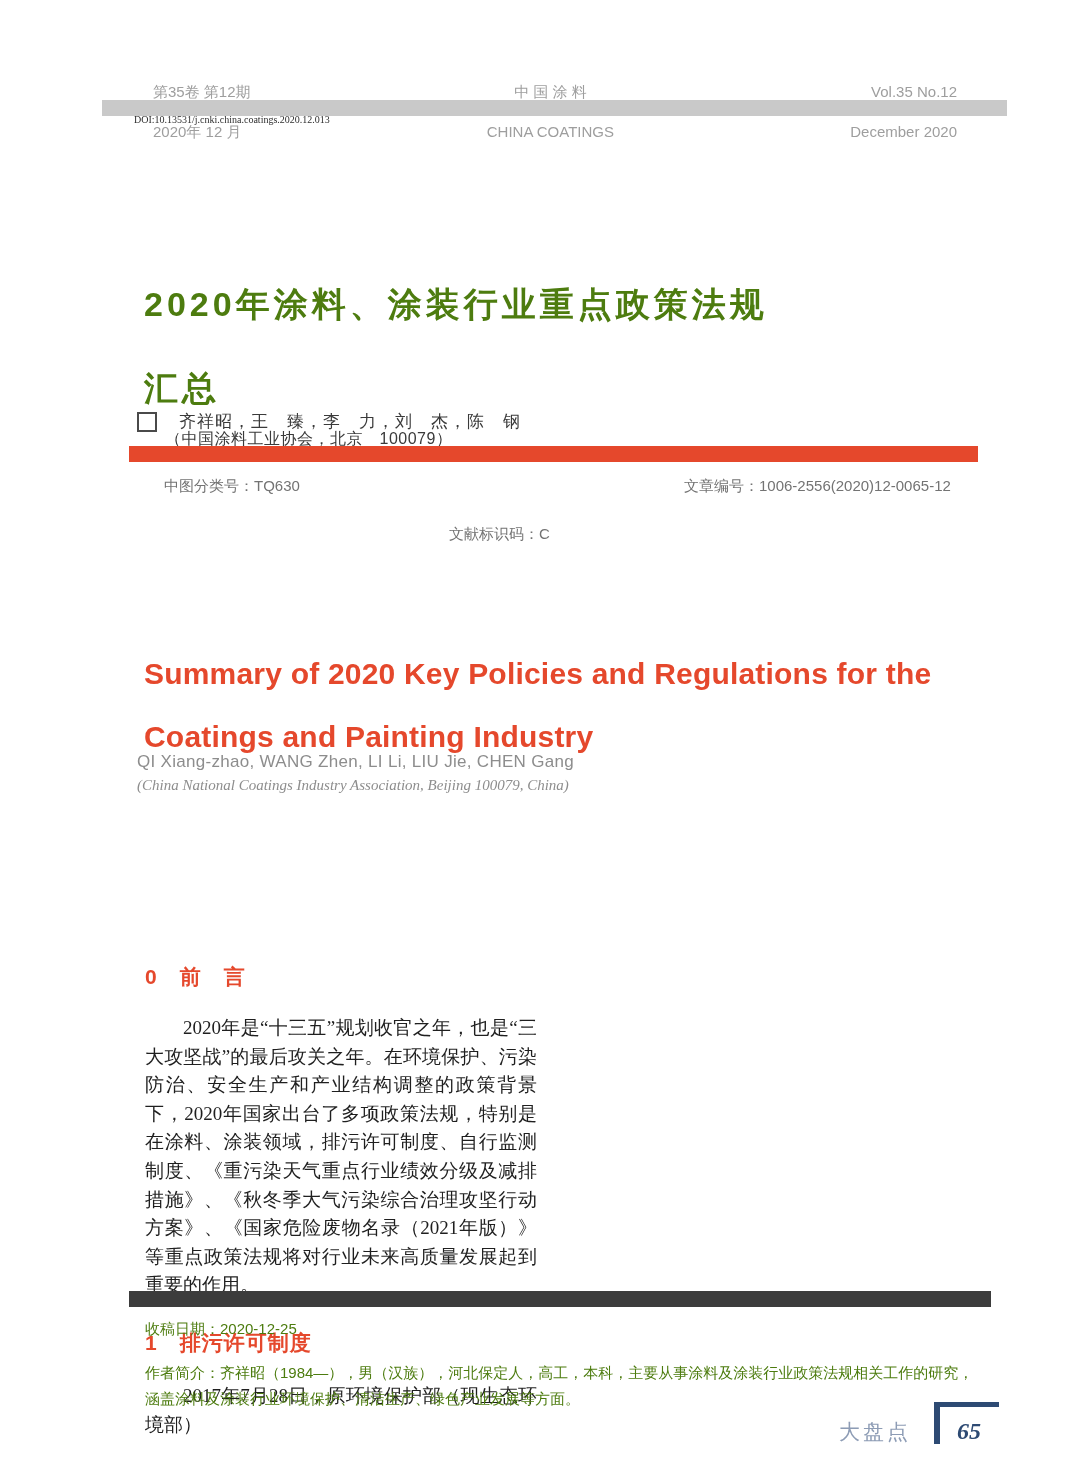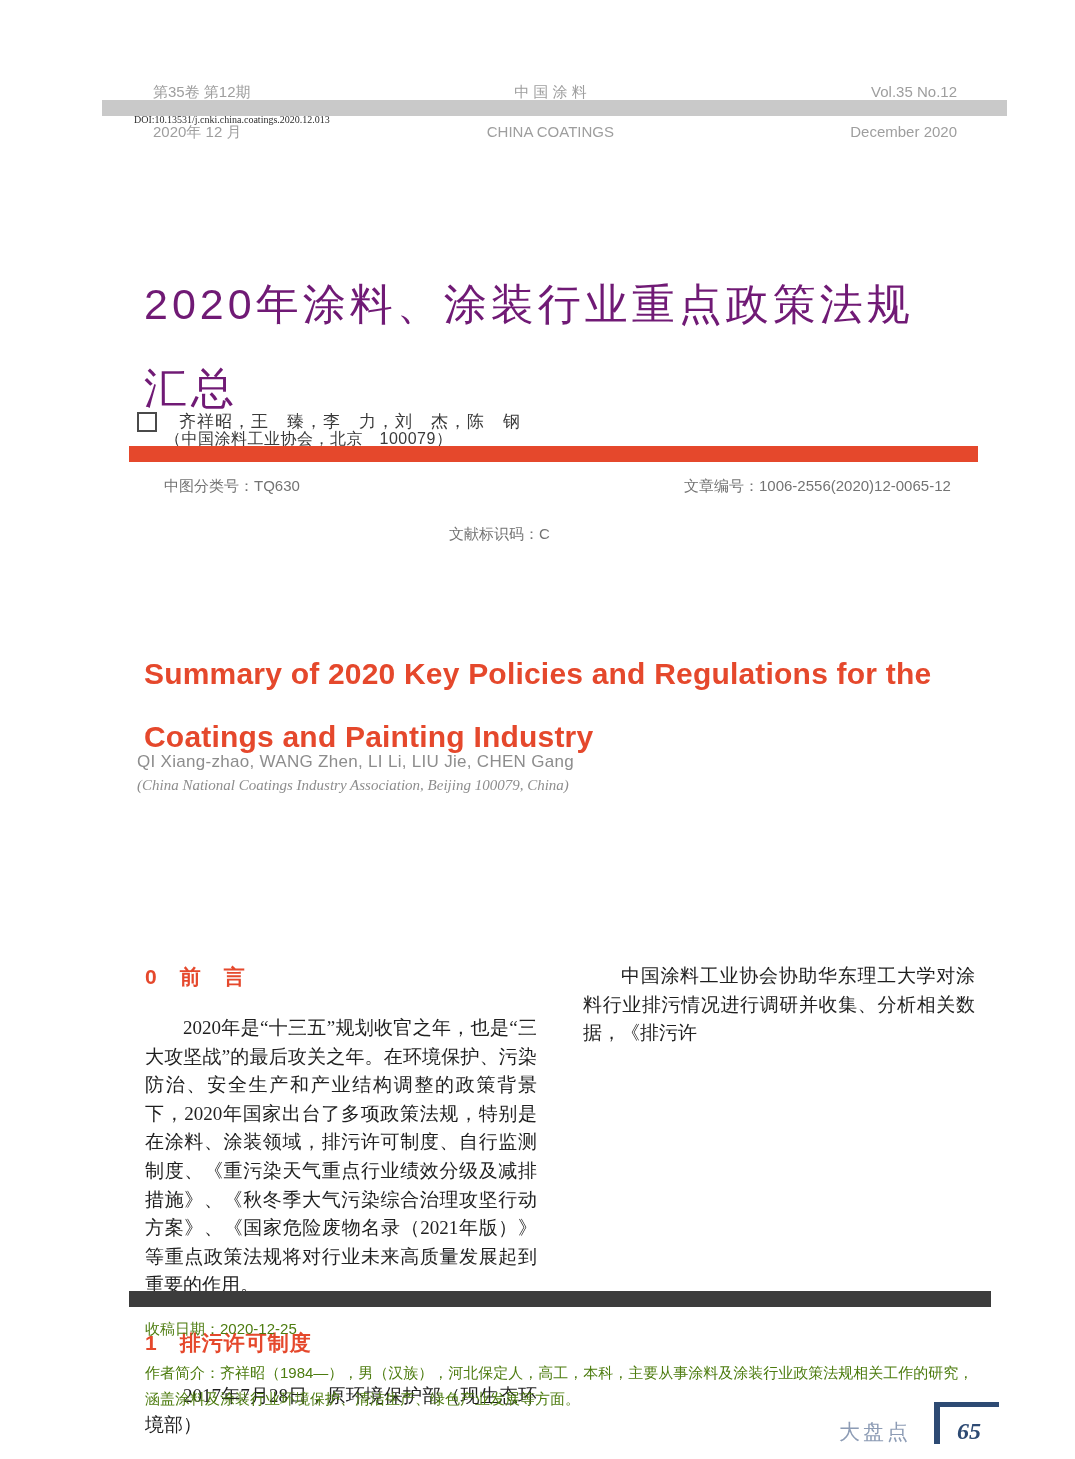--- a/index.html
+++ b/index.html
@@ -25,21 +25,21 @@
     background:#c9c9c9;
   }
   .doi-line {
     position:absolute; left:110px; top:90px;
     font-family:"Liberation Serif", serif;
     font-size:10px; color:#2e2e2e;
   }
   
   .title-cn {
     position:absolute; left:112px; top:238px; width:880px;
-    color:#701a75; font-weight:400; font-size:43px;
+    color:#4d7c0f; font-weight:700; font-size:34px;
     letter-spacing:4px; line-height:68px;
     font-family:"Liberation Sans", sans-serif;
   }
   .authors-cn-row {
     position:absolute; left:113px; top:378px;
     display:flex; align-items:center;
     font-size:17px; color:#3a3a3a; letter-spacing:1px;
   }
   .author-marker {
     display:inline-block; width:12px; height:12px;
@@ -171,21 +171,20 @@
   <div class="affil-en">(China National Coatings Industry Association, Beijing 100079, China)</div>
 
   <div class="col col-left">
     <div class="sec-head first">0　前　言</div>
     <div class="para-indent">2020年是“十三五”规划收官之年，也是“三大攻坚战”的最后攻关之年。在环境保护、污染防治、安全生产和产业结构调整的政策背景下，2020年国家出台了多项政策法规，特别是在涂料、涂装领域，排污许可制度、自行监测制度、《重污染天气重点行业绩效分级及减排措施》、《秋冬季大气污染综合治理攻坚行动方案》、《国家危险废物名录（2021年版）》等重点政策法规将对行业未来高质量发展起到重要的作用。</div>
     <div class="sec-head second">1　排污许可制度</div>
     <div class="para-indent">2017年7月28日，原环境保护部（现生态环境部）</div>
   </div>
 
   <div class="col col-right">
-    <div class="para-indent">中国涂料工业协会协助华东理工大学对涂料行业排污情况进行调研并收集、分析相关数据，《排污许</div>
   </div>
 
   <div class="foot-rule"></div>
   <div class="foot-block">
     <div class="foot-received">收稿日期：2020-12-25</div>
     <div>作者简介：齐祥昭（1984—），男（汉族），河北保定人，高工，本科，主要从事涂料及涂装行业政策法规相关工作的研究，涵盖涂料及涂装行业环境保护、清洁生产、绿色产业发展等方面。</div>
   </div>
 
   <div class="page-marker">
     <div class="pm-labels">

